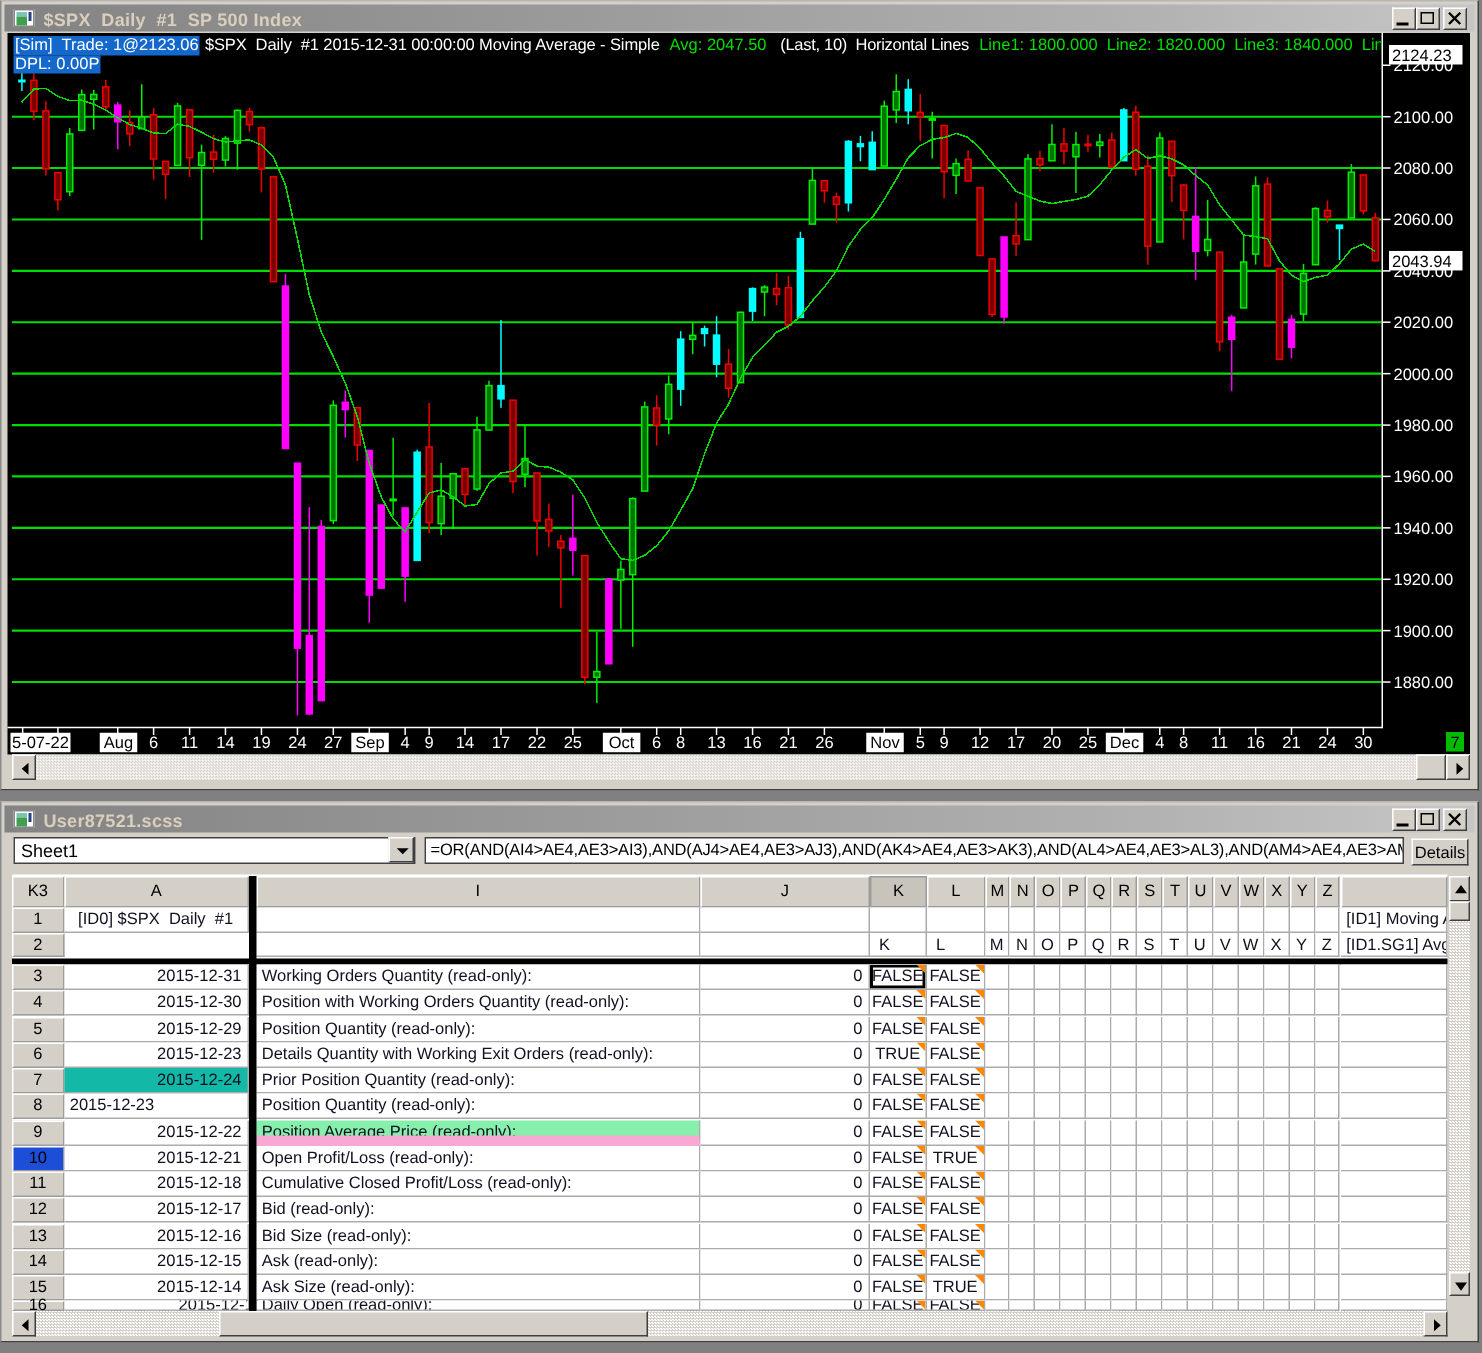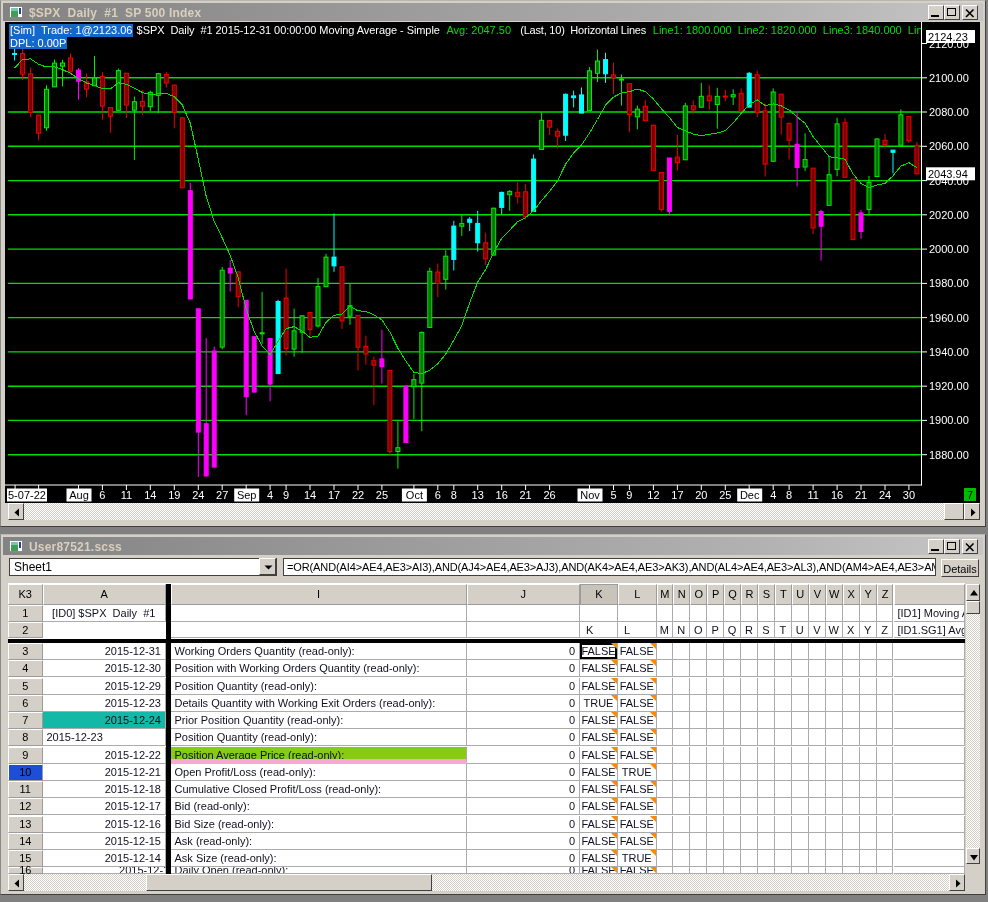--- a/index.html
+++ b/index.html
@@ -608,21 +608,21 @@
 <div style="position:absolute;left:775.0px;top:729.2px;width:16.9px;height:17.2px;background:#fff;border-right:1px solid #ababab;border-bottom:1px solid #ababab;box-sizing:border-box;font:11px 'Liberation Sans',sans-serif;color:#101020;text-align:left;padding:0 3px;line-height:16px;white-space:nowrap;overflow:hidden;"></div>
 <div style="position:absolute;left:791.9px;top:729.2px;width:16.9px;height:17.2px;background:#fff;border-right:1px solid #ababab;border-bottom:1px solid #ababab;box-sizing:border-box;font:11px 'Liberation Sans',sans-serif;color:#101020;text-align:left;padding:0 3px;line-height:16px;white-space:nowrap;overflow:hidden;"></div>
 <div style="position:absolute;left:808.9px;top:729.2px;width:16.9px;height:17.2px;background:#fff;border-right:1px solid #ababab;border-bottom:1px solid #ababab;box-sizing:border-box;font:11px 'Liberation Sans',sans-serif;color:#101020;text-align:left;padding:0 3px;line-height:16px;white-space:nowrap;overflow:hidden;"></div>
 <div style="position:absolute;left:825.8px;top:729.2px;width:16.9px;height:17.2px;background:#fff;border-right:1px solid #ababab;border-bottom:1px solid #ababab;box-sizing:border-box;font:11px 'Liberation Sans',sans-serif;color:#101020;text-align:left;padding:0 3px;line-height:16px;white-space:nowrap;overflow:hidden;"></div>
 <div style="position:absolute;left:842.7px;top:729.2px;width:16.9px;height:17.2px;background:#fff;border-right:1px solid #ababab;border-bottom:1px solid #ababab;box-sizing:border-box;font:11px 'Liberation Sans',sans-serif;color:#101020;text-align:left;padding:0 3px;line-height:16px;white-space:nowrap;overflow:hidden;"></div>
 <div style="position:absolute;left:859.7px;top:729.2px;width:16.9px;height:17.2px;background:#fff;border-right:1px solid #ababab;border-bottom:1px solid #ababab;box-sizing:border-box;font:11px 'Liberation Sans',sans-serif;color:#101020;text-align:left;padding:0 3px;line-height:16px;white-space:nowrap;overflow:hidden;"></div>
 <div style="position:absolute;left:876.6px;top:729.2px;width:16.9px;height:17.2px;background:#fff;border-right:1px solid #ababab;border-bottom:1px solid #ababab;box-sizing:border-box;font:11px 'Liberation Sans',sans-serif;color:#101020;text-align:left;padding:0 3px;line-height:16px;white-space:nowrap;overflow:hidden;"></div>
 <div style="position:absolute;left:893.5px;top:729.2px;width:71.5px;height:17.2px;background:#fff;border-right:1px solid #ababab;border-bottom:1px solid #ababab;box-sizing:border-box;font:11px 'Liberation Sans',sans-serif;color:#101020;text-align:left;padding:0 3px;line-height:16px;white-space:nowrap;overflow:hidden;"></div>
 <div style="position:absolute;left:8.0px;top:746.5px;width:34.5px;height:17.2px;background:#d4d0c8;border-right:1px solid #9c9c9c;border-bottom:1px solid #9c9c9c;border-top:1px solid #fff;border-left:1px solid #fff;box-sizing:border-box;font:11px 'Liberation Sans',sans-serif;color:#000;text-align:center;line-height:15px;">9</div>
 <div style="position:absolute;left:42.5px;top:746.5px;width:123.5px;height:17.2px;background:#fff;border-right:1px solid #ababab;border-bottom:1px solid #ababab;box-sizing:border-box;font:11px 'Liberation Sans',sans-serif;color:#101020;text-align:right;padding:0 4px;line-height:16px;white-space:nowrap;overflow:hidden;">2015-12-22</div>
-<div style="position:absolute;left:170.5px;top:746.5px;width:296.0px;height:17.2px;background:#84cc16;border-right:1px solid #ababab;border-bottom:5px solid #f9a8d4;box-sizing:border-box;font:11px 'Liberation Sans',sans-serif;color:#101020;text-align:left;padding:0 4px;line-height:16px;white-space:nowrap;overflow:hidden;text-decoration:underline;">Position Average Price (read-only):</div>
+<div style="position:absolute;left:170.5px;top:746.5px;width:296.0px;height:17.2px;background:#86efac;border-right:1px solid #ababab;border-bottom:7px solid #f9a8d4;box-sizing:border-box;font:11px 'Liberation Sans',sans-serif;color:#101020;text-align:left;padding:0 4px;line-height:16px;white-space:nowrap;overflow:hidden;text-decoration:underline;">Position Average Price (read-only):</div>
 <div style="position:absolute;left:466.5px;top:746.5px;width:113.5px;height:17.2px;background:#fff;border-right:1px solid #ababab;border-bottom:1px solid #ababab;box-sizing:border-box;font:11px 'Liberation Sans',sans-serif;color:#101020;text-align:right;padding:0 4px;line-height:16px;white-space:nowrap;overflow:hidden;">0</div>
 <div style="position:absolute;left:580.0px;top:746.5px;width:38.0px;height:17.2px;background:#fff;border-right:1px solid #ababab;border-bottom:1px solid #ababab;box-sizing:border-box;font:11px 'Liberation Sans',sans-serif;color:#101020;text-align:center;padding:0 0px;line-height:16px;white-space:nowrap;overflow:hidden;">FALSE<span style="position:absolute;right:0;top:0;width:0;height:0;border-left:6px solid transparent;border-top:6px solid #FF8800"></span></div>
 <div style="position:absolute;left:618.0px;top:746.5px;width:38.5px;height:17.2px;background:#fff;border-right:1px solid #ababab;border-bottom:1px solid #ababab;box-sizing:border-box;font:11px 'Liberation Sans',sans-serif;color:#101020;text-align:center;padding:0 0px;line-height:16px;white-space:nowrap;overflow:hidden;">FALSE<span style="position:absolute;right:0;top:0;width:0;height:0;border-left:6px solid transparent;border-top:6px solid #FF8800"></span></div>
 <div style="position:absolute;left:656.5px;top:746.5px;width:16.9px;height:17.2px;background:#fff;border-right:1px solid #ababab;border-bottom:1px solid #ababab;box-sizing:border-box;font:11px 'Liberation Sans',sans-serif;color:#101020;text-align:left;padding:0 3px;line-height:16px;white-space:nowrap;overflow:hidden;"></div>
 <div style="position:absolute;left:673.4px;top:746.5px;width:16.9px;height:17.2px;background:#fff;border-right:1px solid #ababab;border-bottom:1px solid #ababab;box-sizing:border-box;font:11px 'Liberation Sans',sans-serif;color:#101020;text-align:left;padding:0 3px;line-height:16px;white-space:nowrap;overflow:hidden;"></div>
 <div style="position:absolute;left:690.4px;top:746.5px;width:16.9px;height:17.2px;background:#fff;border-right:1px solid #ababab;border-bottom:1px solid #ababab;box-sizing:border-box;font:11px 'Liberation Sans',sans-serif;color:#101020;text-align:left;padding:0 3px;line-height:16px;white-space:nowrap;overflow:hidden;"></div>
 <div style="position:absolute;left:707.3px;top:746.5px;width:16.9px;height:17.2px;background:#fff;border-right:1px solid #ababab;border-bottom:1px solid #ababab;box-sizing:border-box;font:11px 'Liberation Sans',sans-serif;color:#101020;text-align:left;padding:0 3px;line-height:16px;white-space:nowrap;overflow:hidden;"></div>
 <div style="position:absolute;left:724.2px;top:746.5px;width:16.9px;height:17.2px;background:#fff;border-right:1px solid #ababab;border-bottom:1px solid #ababab;box-sizing:border-box;font:11px 'Liberation Sans',sans-serif;color:#101020;text-align:left;padding:0 3px;line-height:16px;white-space:nowrap;overflow:hidden;"></div>
 <div style="position:absolute;left:741.1px;top:746.5px;width:16.9px;height:17.2px;background:#fff;border-right:1px solid #ababab;border-bottom:1px solid #ababab;box-sizing:border-box;font:11px 'Liberation Sans',sans-serif;color:#101020;text-align:left;padding:0 3px;line-height:16px;white-space:nowrap;overflow:hidden;"></div>
 <div style="position:absolute;left:758.1px;top:746.5px;width:16.9px;height:17.2px;background:#fff;border-right:1px solid #ababab;border-bottom:1px solid #ababab;box-sizing:border-box;font:11px 'Liberation Sans',sans-serif;color:#101020;text-align:left;padding:0 3px;line-height:16px;white-space:nowrap;overflow:hidden;"></div>

